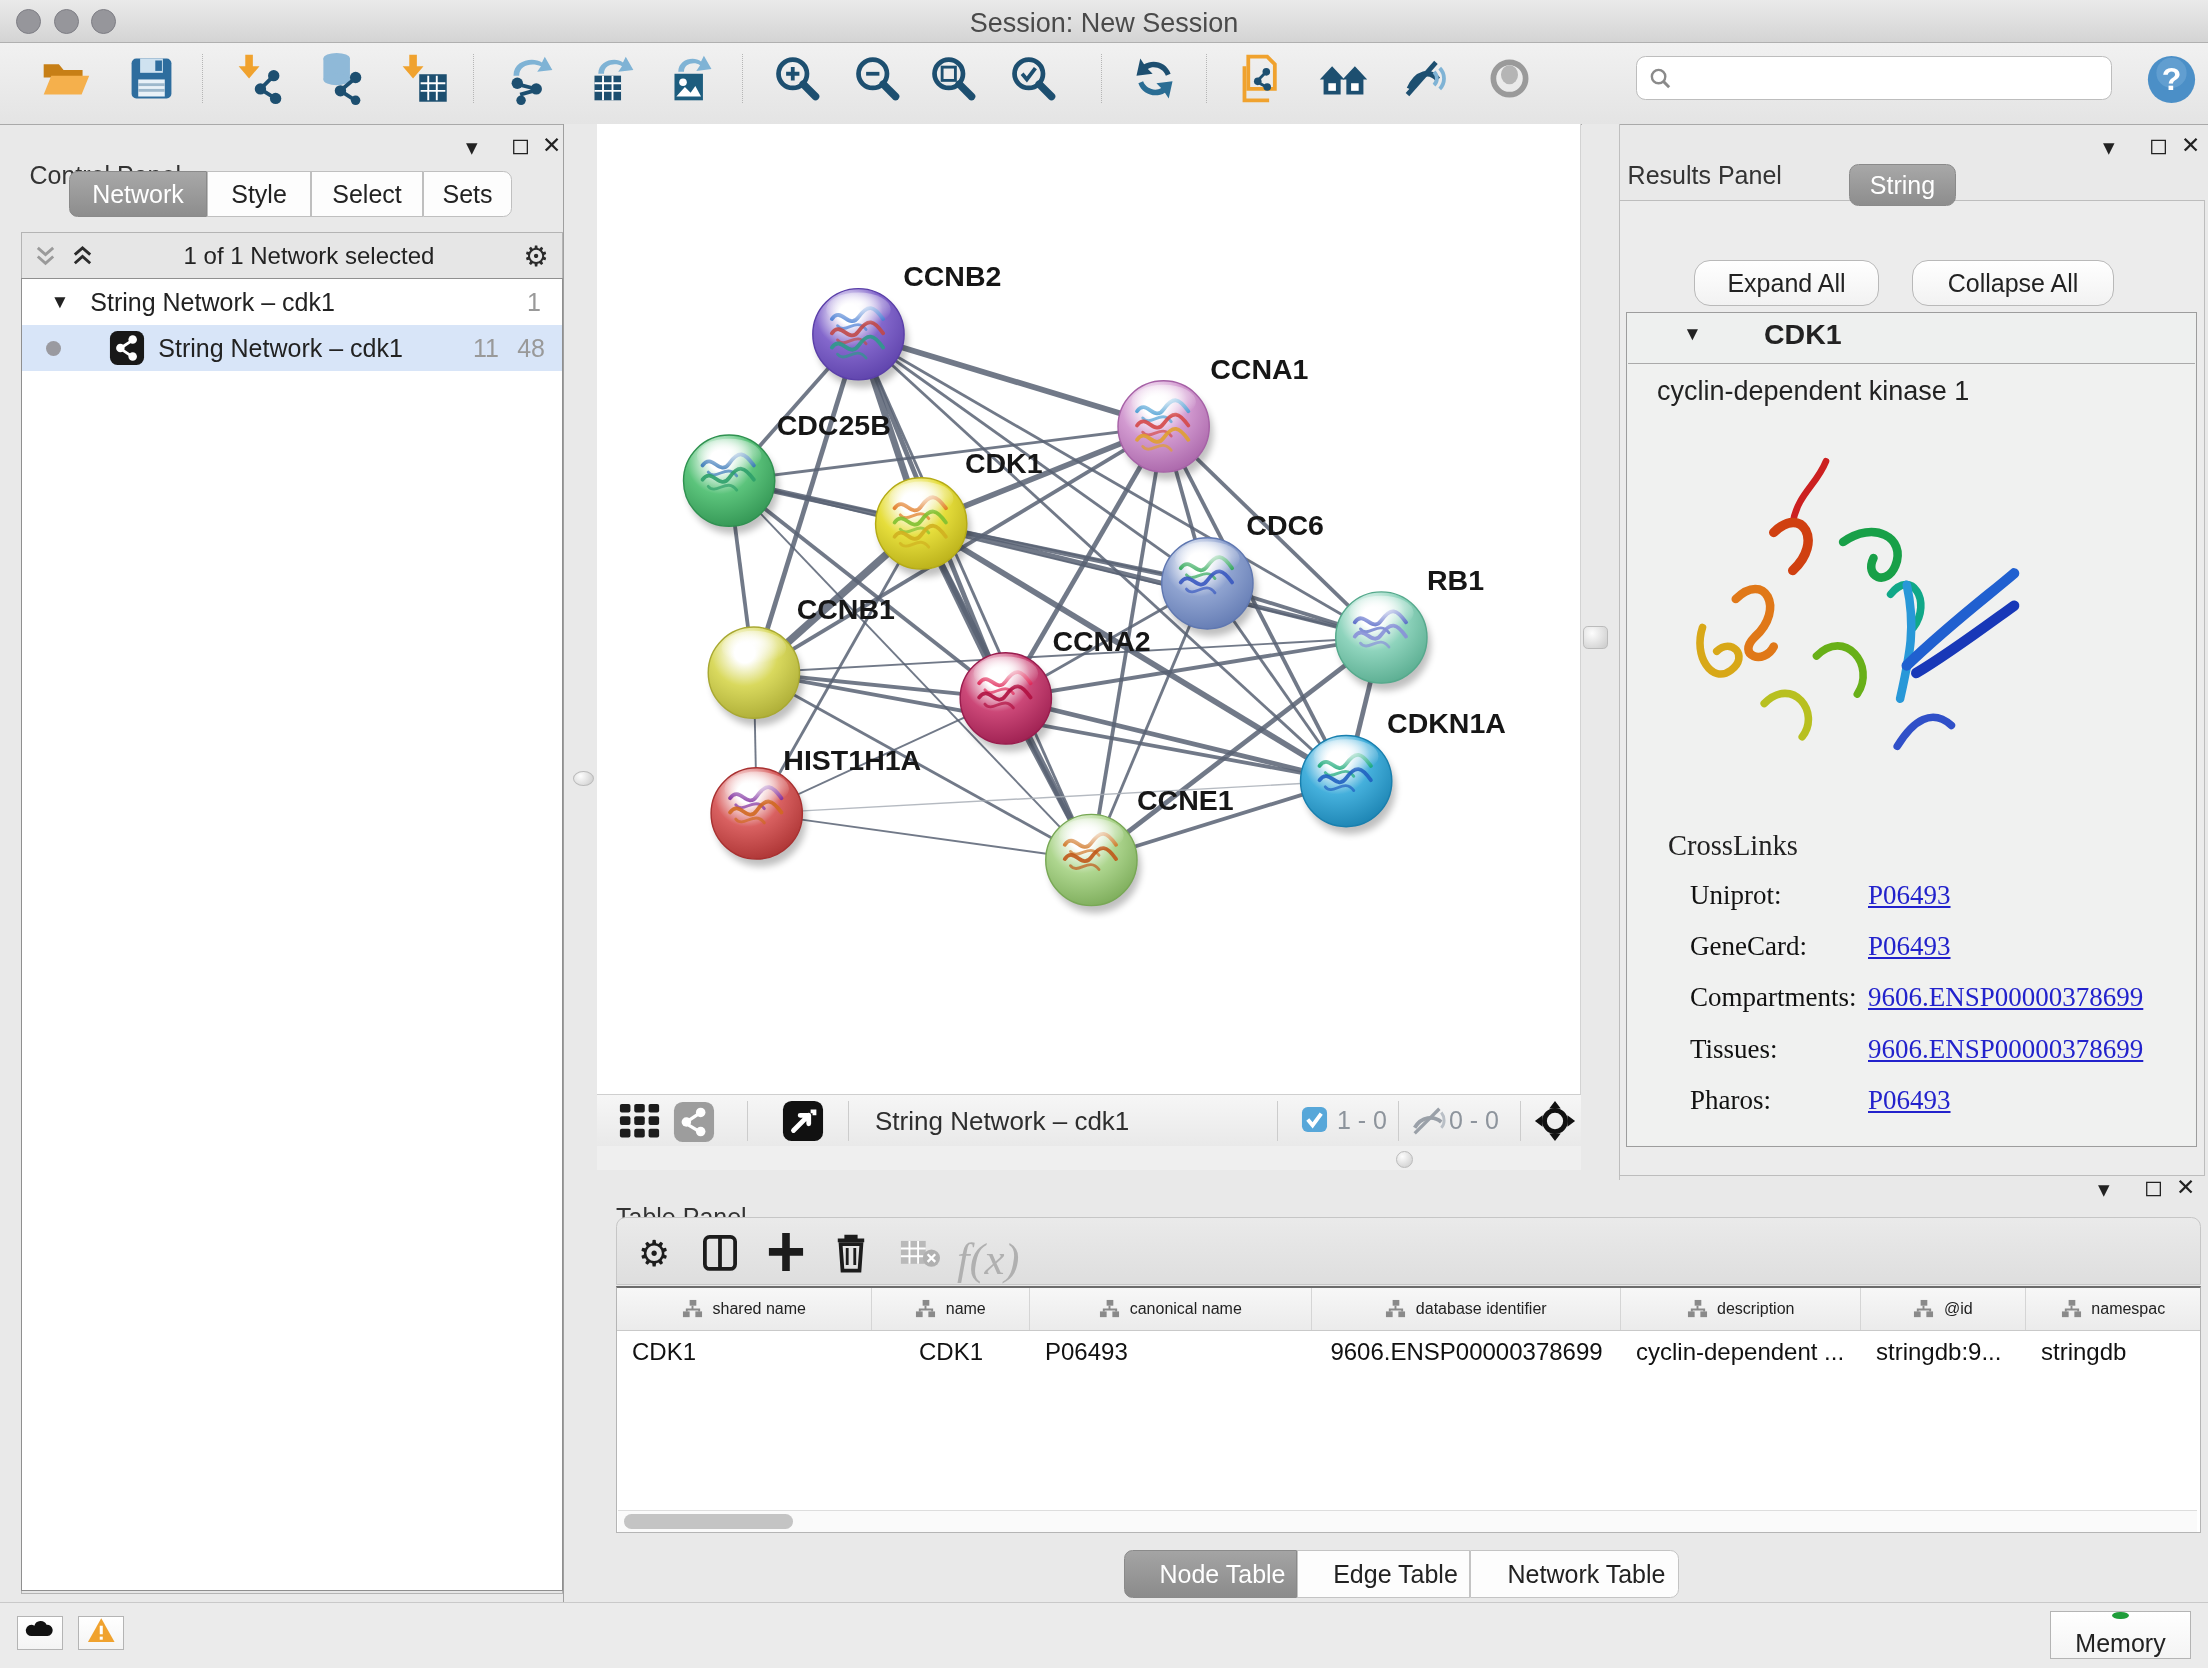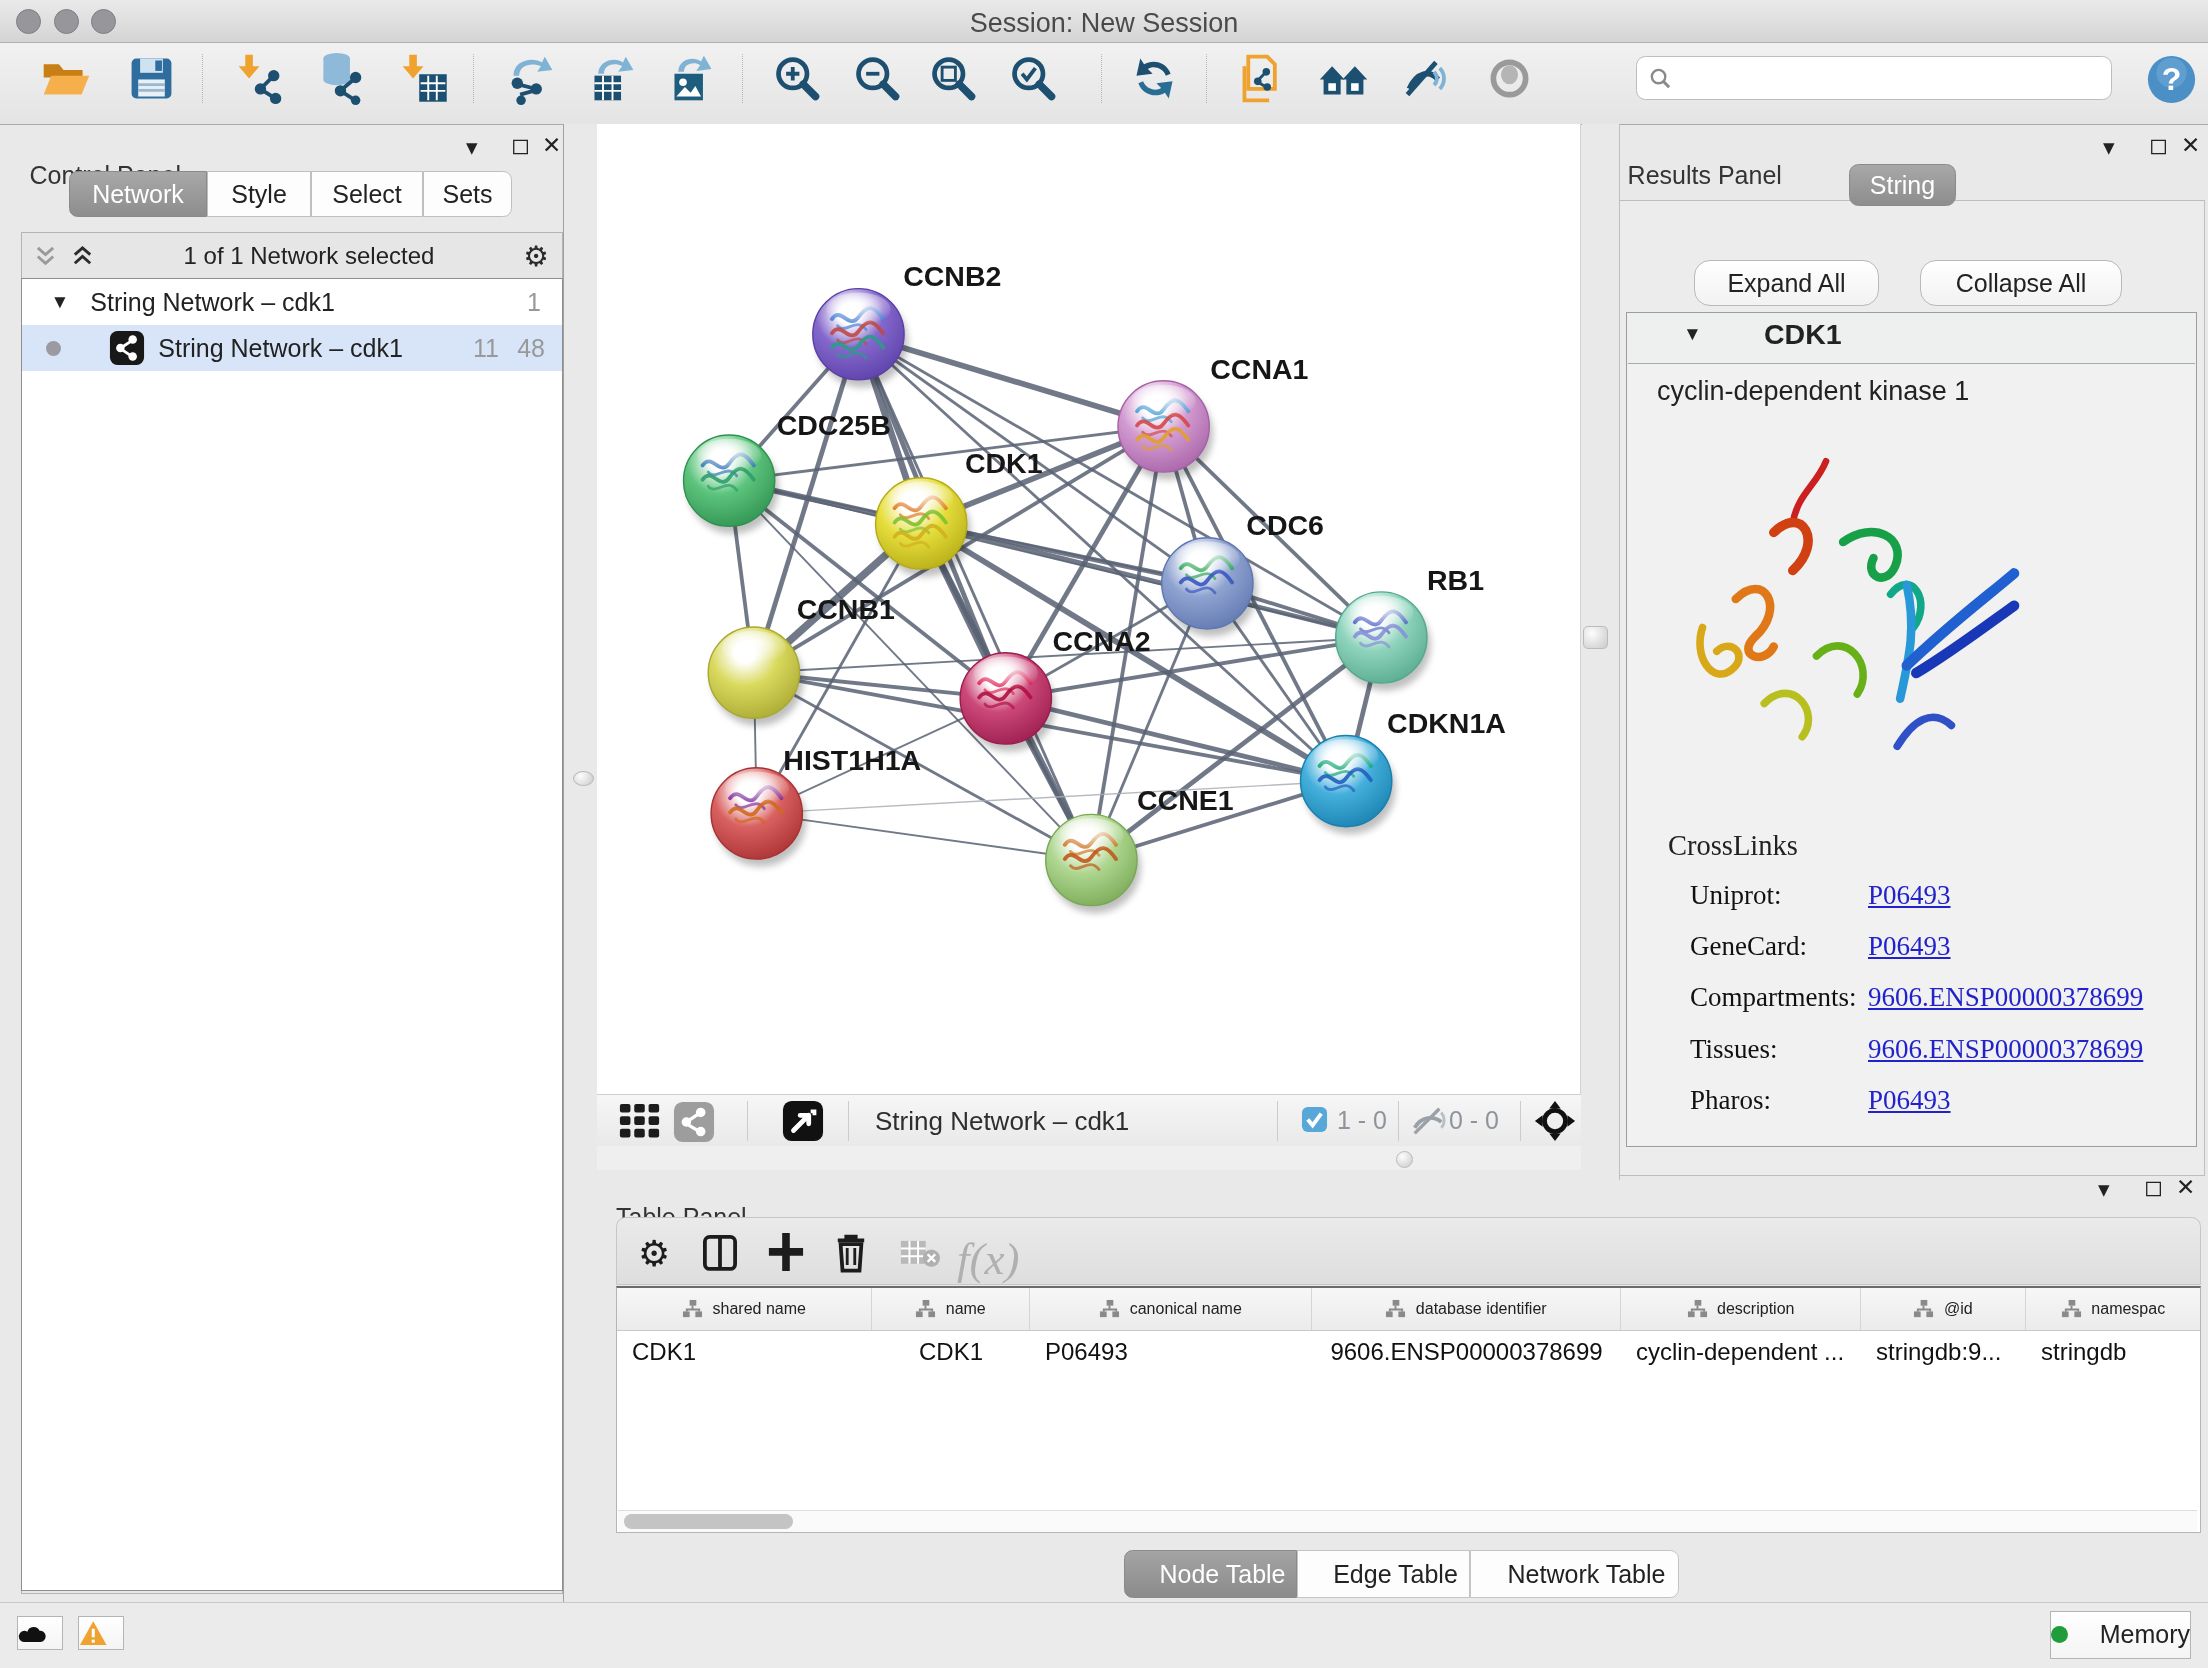--- a/index.html
+++ b/index.html
@@ -58,21 +58,21 @@
   .trow{display:flex;height:42px;}
   .td{display:flex;align-items:center;font-size:24px;color:#111;padding-left:15px;box-sizing:border-box;}
   .hscroll{left:618px;top:1510px;width:1579px;height:21px;background:#fafafa;border-top:1px solid #ddd;}
   .hthumb{left:5.7px;top:2.9px;width:169px;height:15px;background:#c4c4c4;border-radius:7.6px;cursor:pointer;}
   .btab{height:48px;display:flex;align-items:center;justify-content:center;font-size:25px;background:#fdfdfd;
     border:1px solid #c4c4c4;box-sizing:border-box;cursor:pointer;padding-left:24px;}
   .btab.sel{background:linear-gradient(#a4a4a4,#8b8b8b);color:#fff;border-color:#8a8a8a;}
   
   .statusbar{left:0;top:1602px;width:2208px;height:67px;background:#ebebeb;border-top:1px solid #c9c9c9;}
   .sbtn{background:linear-gradient(#ffffff,#f4f4f4);border:1.9px solid #b4b4b4;display:flex;align-items:center;
-    justify-content:space-between;cursor:pointer;box-sizing:border-box;}
+    justify-content:flex-start;cursor:pointer;box-sizing:border-box;flex-direction:column;}
   svg{display:block;}
 </style>
 </head>
 <body>
 
 <div id="app">
 
   <div class="abs titlebar">
     <div class="abs tl" style="left:16px;"></div>
     <div class="abs tl" style="left:54px;"></div>
@@ -651,21 +651,21 @@
 
   <div class="abs" style="left:1619px;top:124px;width:590px;height:1056px;border-left:1.9px solid #bfbfbf;">
     <div class="abs panel-title" style="left:7.6px;top:7.6px;">Results Panel</div>
     <div class="abs pctl" style="left:483px;top:9.5px;">▾</div>
     <div class="abs pctl" style="left:529px;top:7.6px;">◻</div>
     <div class="abs pctl" style="left:561px;top:7.6px;font-weight:bold;">✕</div>
   </div>
   <div class="abs rp-box"></div>
   <div class="abs tab sel" style="left:1849px;top:164px;width:107px;height:42px;border-radius:9.5px;">String</div>
   <div class="abs btn" style="left:1694px;top:260px;width:185px;height:46px;">Expand All</div>
-  <div class="abs btn" style="left:1912px;top:260px;width:202px;height:46px;margin-left:8px;">Collapse All</div>
+  <div class="abs btn" style="left:1912px;top:260px;width:202px;height:46px;">Collapse All</div>
 
   <div class="abs rp-section"></div>
   <div class="abs" style="left:1683px;top:323px;font-size:19px;cursor:pointer;">▼</div>
   <div class="abs" style="left:1764px;top:318px;font-size:28.5px;font-weight:bold;">CDK1</div>
   <div class="abs rp-inner"></div>
   <div class="abs" style="left:1657px;top:376px;font-size:27px;">cyclin-dependent kinase 1</div>
 
   <div class="abs" style="left:1674px;top:442px;width:380px;height:333px;">
     <svg viewBox="0 0 400 350" width="380" height="333" fill="none" stroke-linecap="round">
       <path d="M160 20 C150 45 130 55 125 85" stroke="#cc2020" stroke-width="7"></path>

